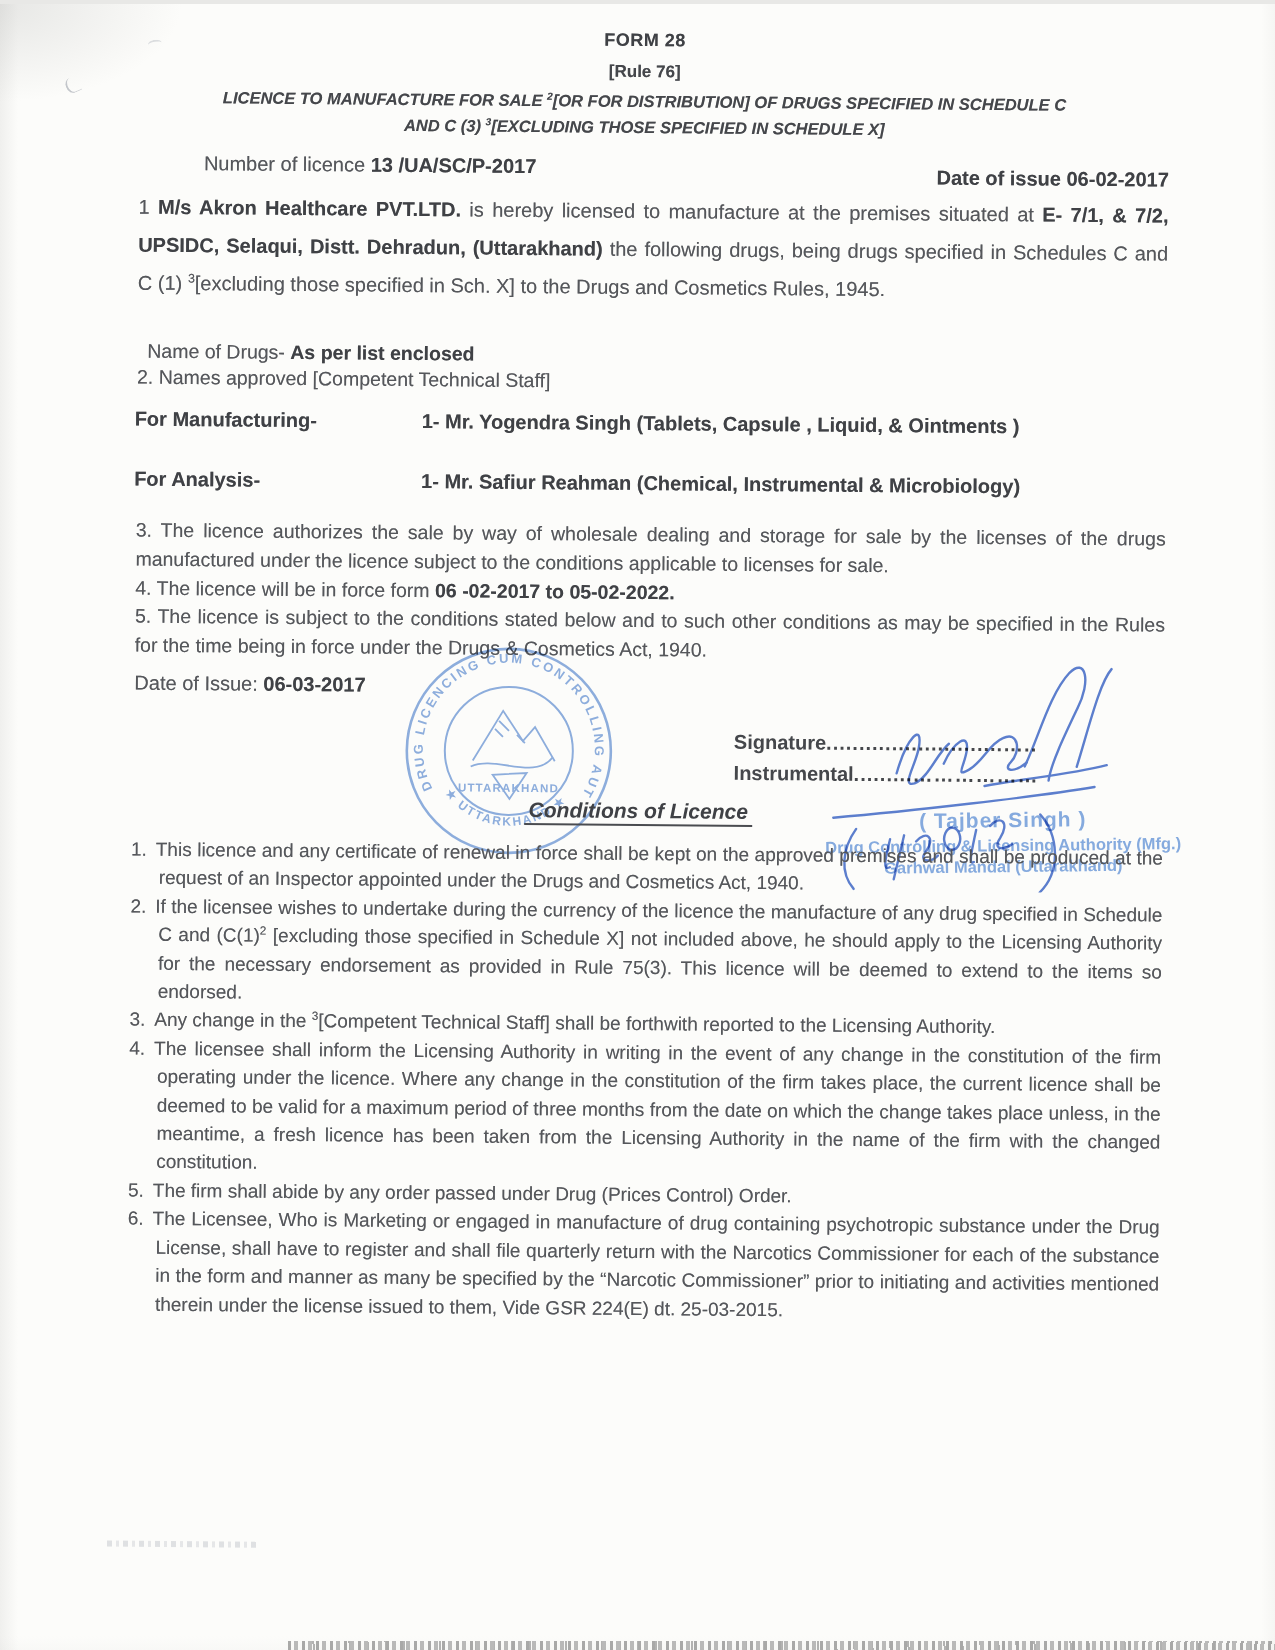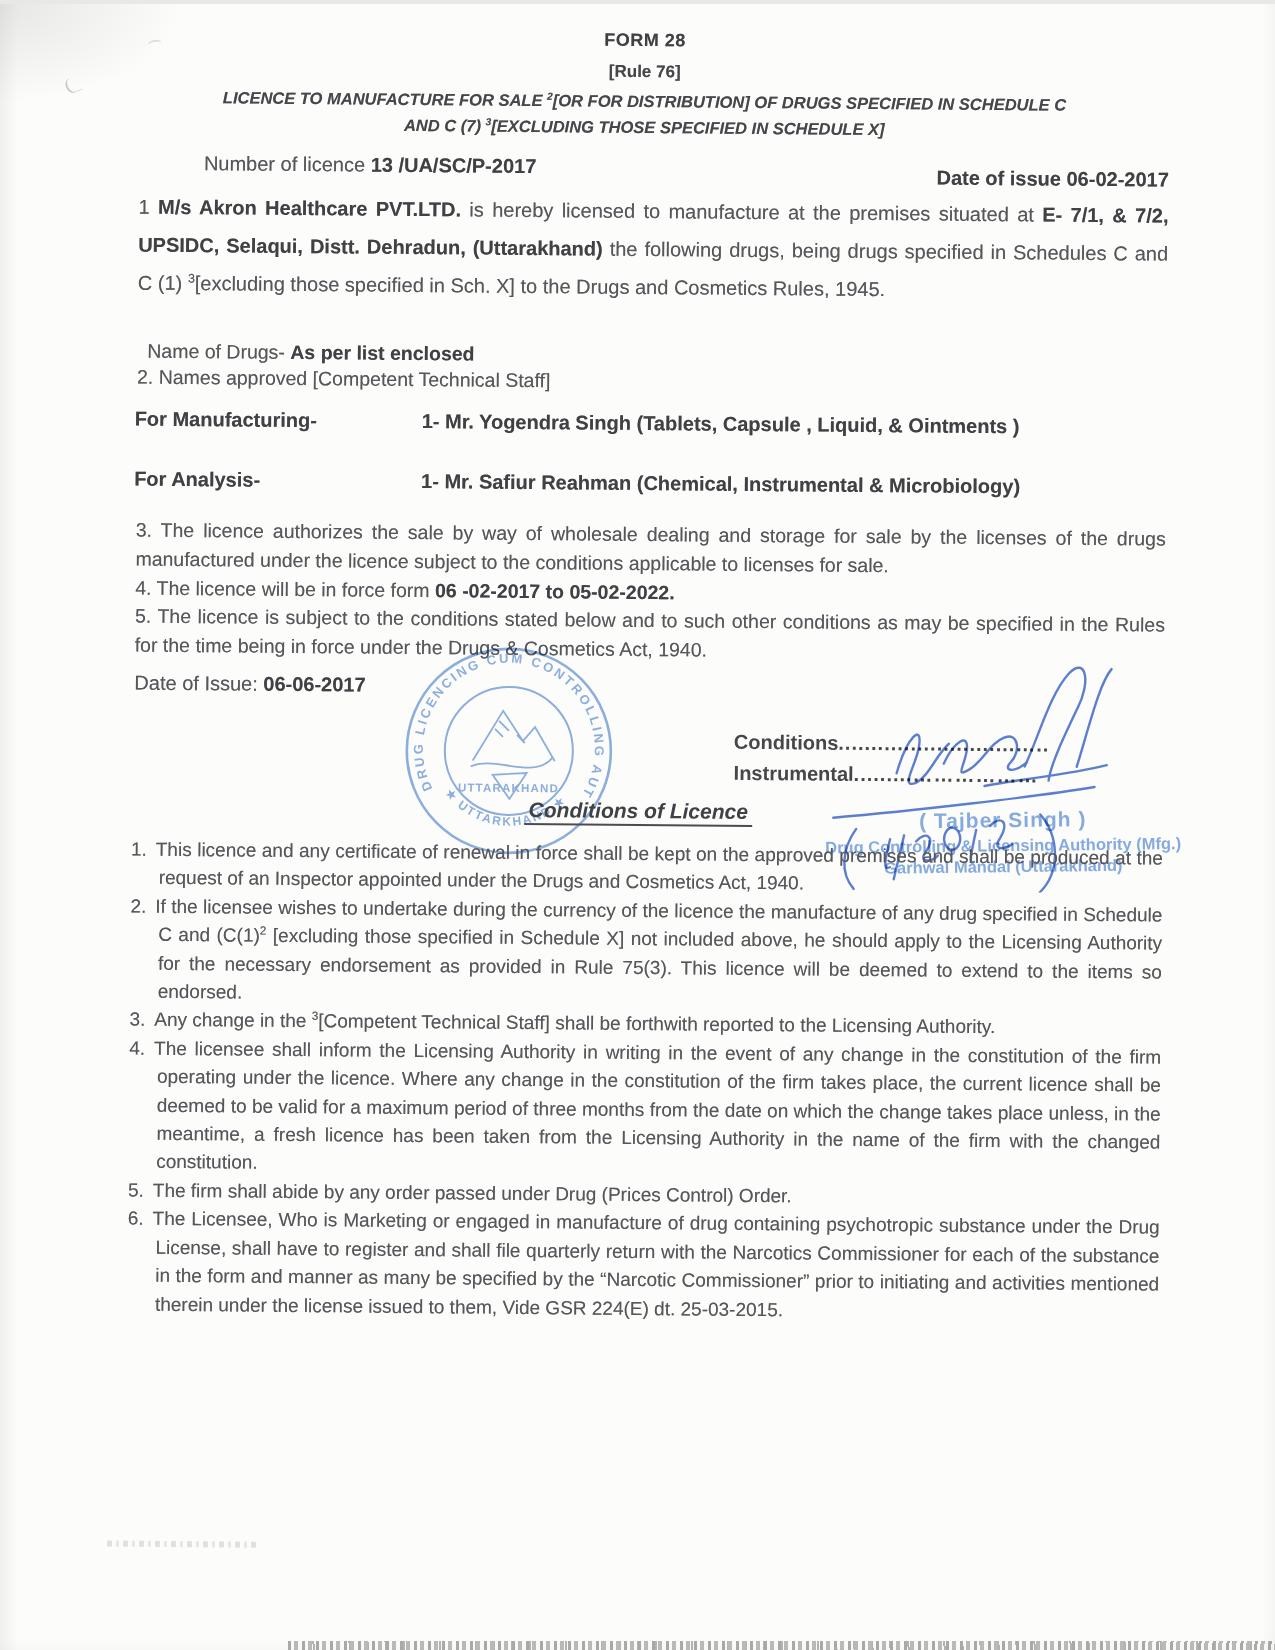--- a/index.html
+++ b/index.html
@@ -83,21 +83,21 @@
 </head>
 <body>
 
 <div id="page">
   <div class="tilt">
 
     <div class="abs center form-title soft">FORM 28</div>
     <div class="abs center rule soft">[Rule 76]</div>
     <div class="abs center doc-title soft">
       <div><span>LICENCE TO MANUFACTURE FOR SALE </span><span class="sup">2</span><span>[OR FOR DISTRIBUTION] OF DRUGS SPECIFIED IN SCHEDULE C</span></div>
-      <div><span>AND C (7) </span><span class="sup">3</span><span>[EXCLUDING THOSE SPECIFIED IN SCHEDULE X]</span></div>
+      <div><span>AND C (3) </span><span class="sup">3</span><span>[EXCLUDING THOSE SPECIFIED IN SCHEDULE X]</span></div>
     </div>
 
     <div class="abs lic-row soft">
       <span class="lic-left"><span>Number of licence  </span><span class="b">13 /UA/SC/P-2017</span></span>
       <span class="lic-right"><span class="b">Date of issue  06-02-2017</span></span>
     </div>
 
     <div class="abs para1 soft"><span>1 </span><span class="b">M/s Akron Healthcare PVT.LTD.</span><span> is hereby licensed to manufacture at the premises situated at </span><span class="b">E- 7/1, &amp; 7/2, UPSIDC, Selaqui, Distt. Dehradun, (Uttarakhand)</span><span> the following drugs, being drugs specified in Schedules C and C (1) </span><span class="sup">3</span><span>[excluding those specified in Sch. X] to the Drugs and Cosmetics Rules, 1945.</span></div>
     <div class="abs drugs-line soft"><span>Name of Drugs- </span><span class="b">As per list enclosed</span></div>
     <div class="abs approved-line soft"><span>2. Names approved [Competent Technical Staff]</span></div>
@@ -108,24 +108,24 @@
     </div>
     <div class="abs staff-row soft" style="top:468px">
       <span class="staff-label">For Analysis-</span>
       <span class="staff-value">1-  Mr.  Safiur Reahman (Chemical,  Instrumental &amp; Microbiology)</span>
     </div>
 
     <div class="abs clause c3 soft"><span>3. The licence authorizes the sale by way of wholesale dealing and storage for sale by the licenses of the drugs manufactured under the licence subject to the conditions applicable to licenses for sale.</span></div>
     <div class="abs clause c4 soft"><span>4. The licence will be in force form   </span><span class="b">06 -02-2017 to  05-02-2022.</span></div>
     <div class="abs clause c5 soft"><span>5. The licence is subject to the conditions stated below and to such other conditions as may be specified in the Rules for the time being in force under the Drugs &amp; Cosmetics Act, 1940.</span></div>
 
-    <div class="abs doi soft"><span>Date of Issue: </span><span class="b">06-06-2017</span></div>
+    <div class="abs doi soft"><span>Date of Issue: </span><span class="b">06-03-2017</span></div>
 
     <div class="abs sig-block">
-      <div class="sig-row"><span>Conditions</span><span class="dots">...........................…..</span></div>
+      <div class="sig-row"><span>Signature</span><span class="dots">...........................…..</span></div>
       <div class="sig-row"><span>Instrumental</span><span class="dots">.........………………</span></div>
     </div>
 
     <svg class="abs stamp" viewBox="0 0 220 220">
       <defs>
         <path id="topArc" d="M 35 150 A 86 86 0 1 1 185 150" fill="none"></path>
         <path id="botArc" d="M 42 146 A 79 79 0 0 0 178 146" fill="none"></path>
       </defs>
       <circle cx="110" cy="110" r="102" fill="none" stroke="#7da2d8" stroke-width="2.6"></circle>
       <circle cx="110" cy="110" r="64" fill="none" stroke="#7da2d8" stroke-width="2"></circle>

